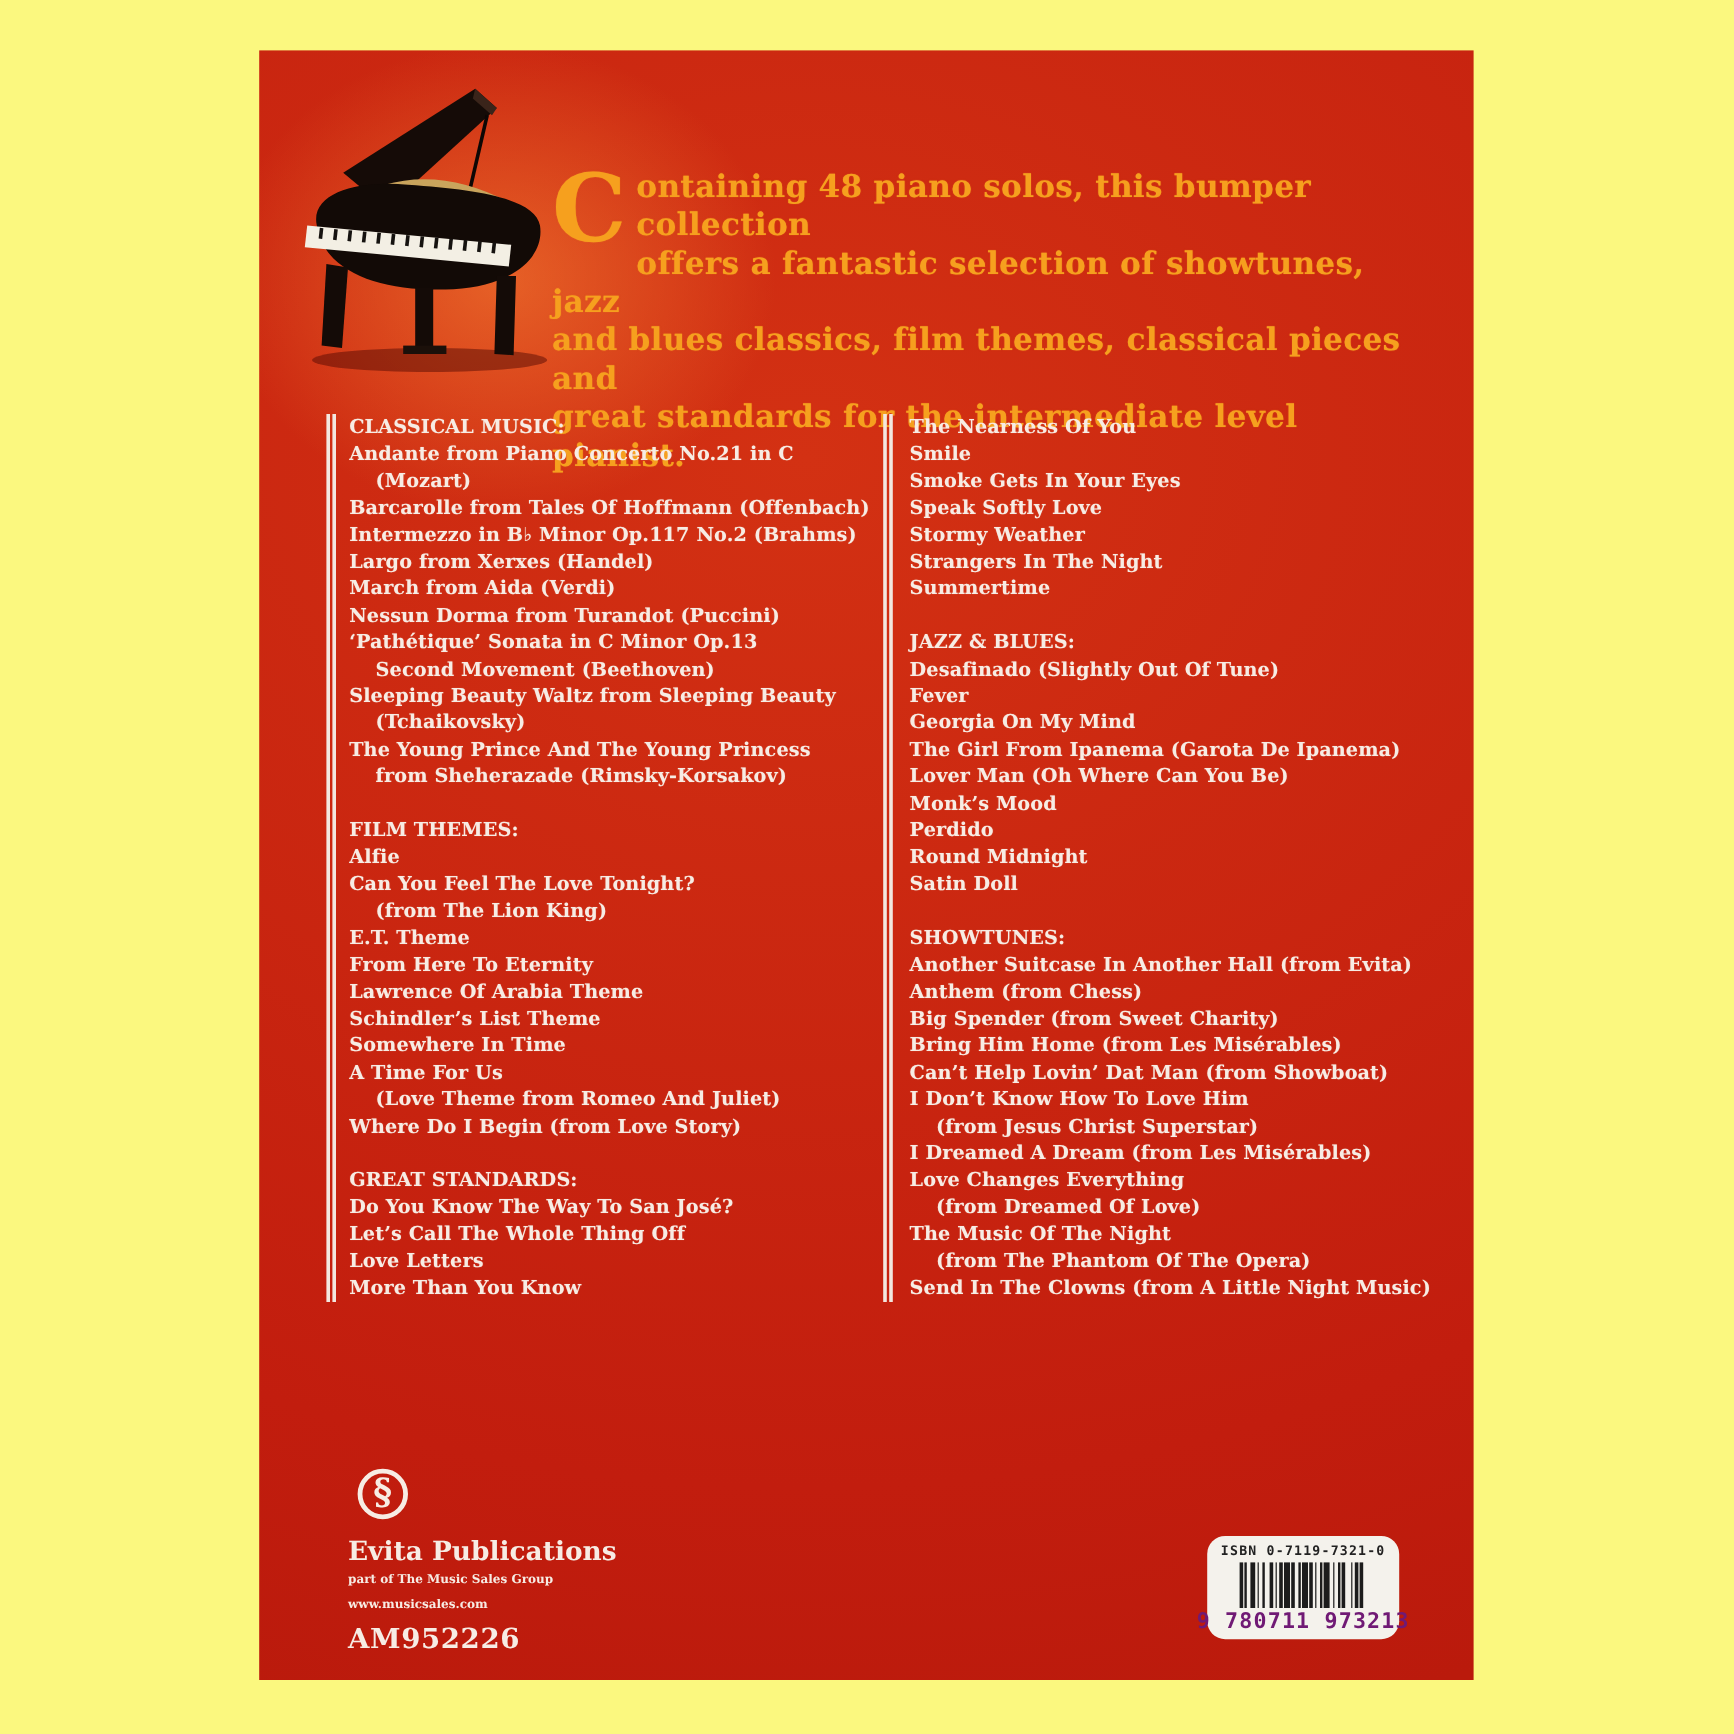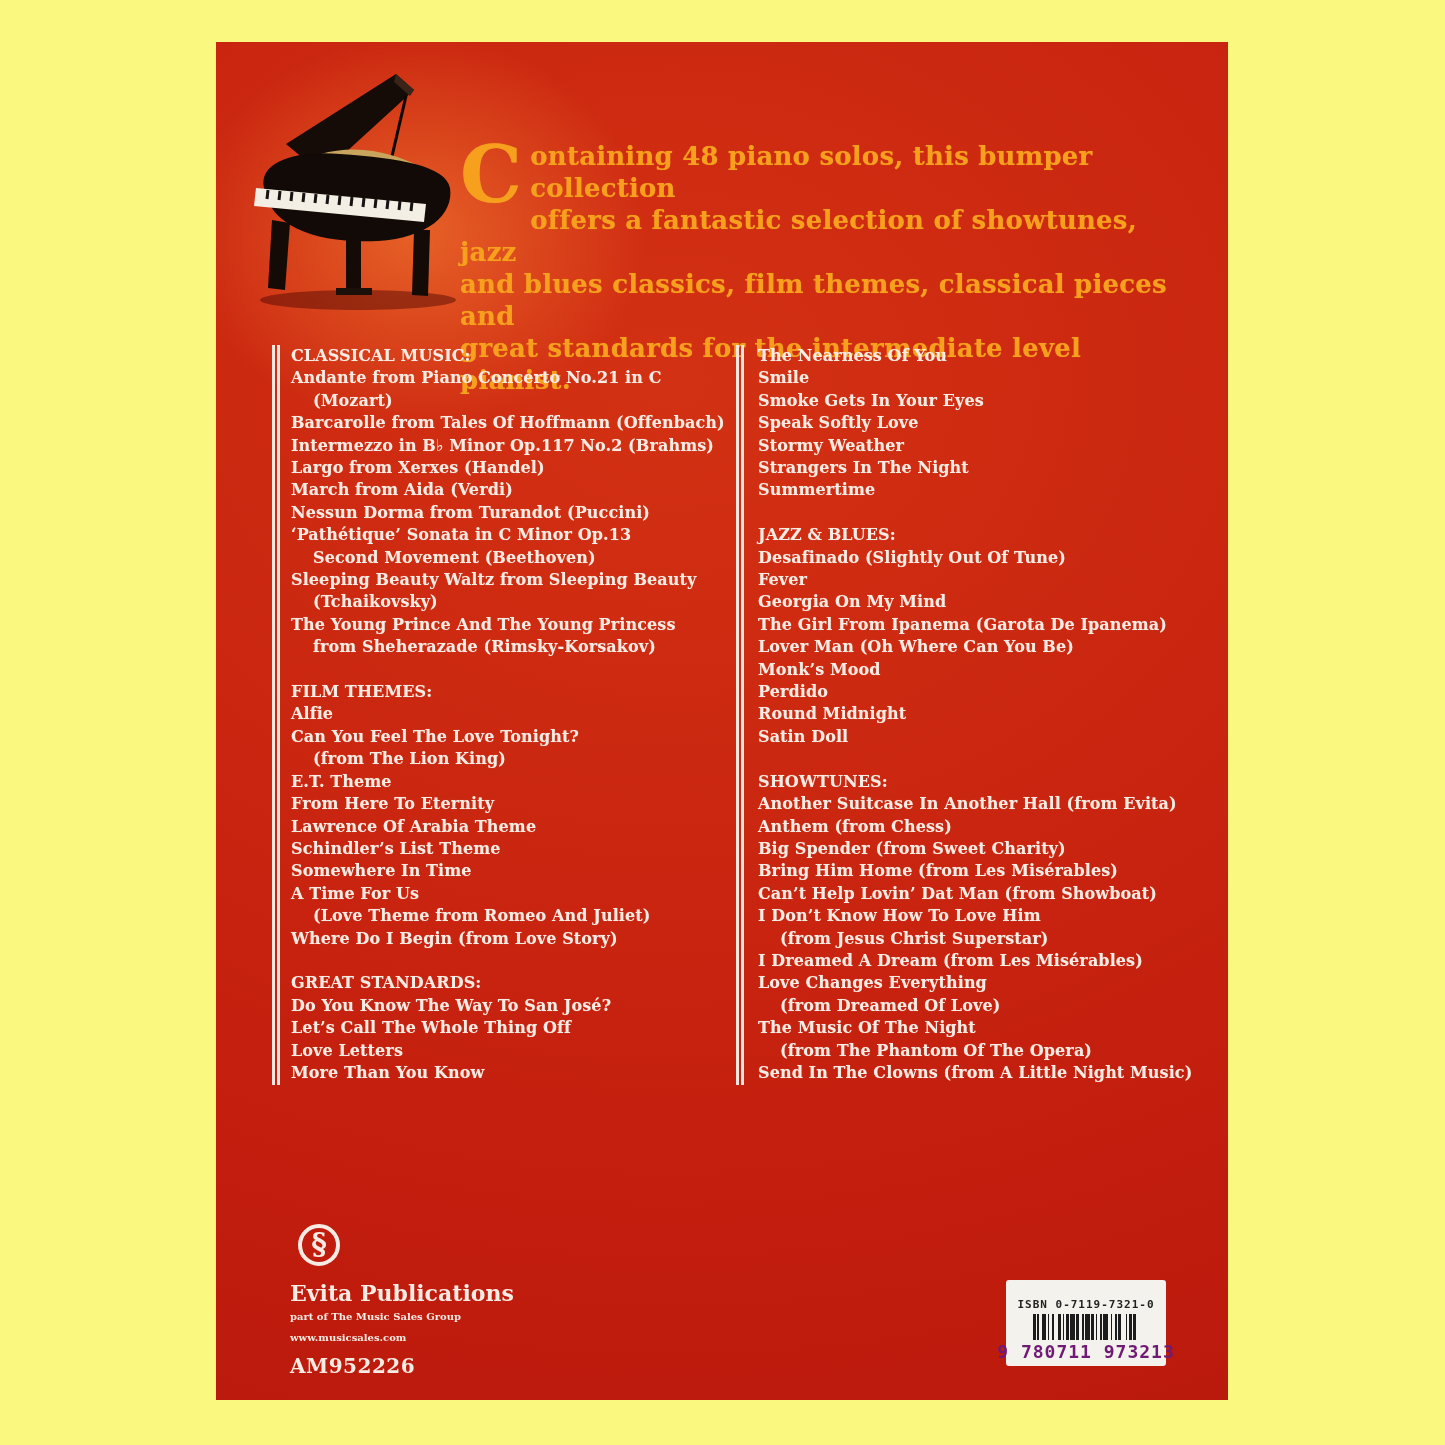--- a/index.html
+++ b/index.html
@@ -60,25 +60,25 @@
     position:absolute; left:74px; top:1182px; color:#f7ece4;
   }
   .logo-ring {
     width:42px; height:42px; border:4px solid #f7ece4; border-radius:50%;
     display:flex; align-items:center; justify-content:center;
     margin-left:8px; margin-bottom:14px;
   }
   .logo-glyph { font-size:30px; font-weight:bold; color:#f7ece4; line-height:1; padding-bottom:2px; }
   .pub-name   { font-size:22px; font-weight:bold; line-height:26px; }
   .pub-line   { font-size:10px; font-weight:bold; line-height:21px; }
-  .pub-cat    { font-size:20px; font-weight:bold; line-height:30px; margin-top:3px; letter-spacing:0.5px; }
+  .pub-cat    { font-size:23px; font-weight:bold; line-height:30px; margin-top:3px; letter-spacing:0.5px; }
   .barcode-box {
     position:absolute; left:790px; top:1238px; width:160px; height:86px;
-    background:#f4f2ec; border-radius:3px;
-    padding:18px 8px 4px 8px;
+    background:#f4f2ec; border-radius:15px;
+    padding:6px 8px 4px 8px;
     display:flex; flex-direction:column; align-items:center;
   }
   .isbn-label {
     font-family:"DejaVu Sans Mono","Liberation Mono",monospace;
     font-size:11px; font-weight:bold; color:#222; letter-spacing:1px;
     white-space:nowrap;
   }
   .bars {
     margin-top:3px; height:40px; width:100%;
     display:flex; align-items:stretch; justify-content:center;

